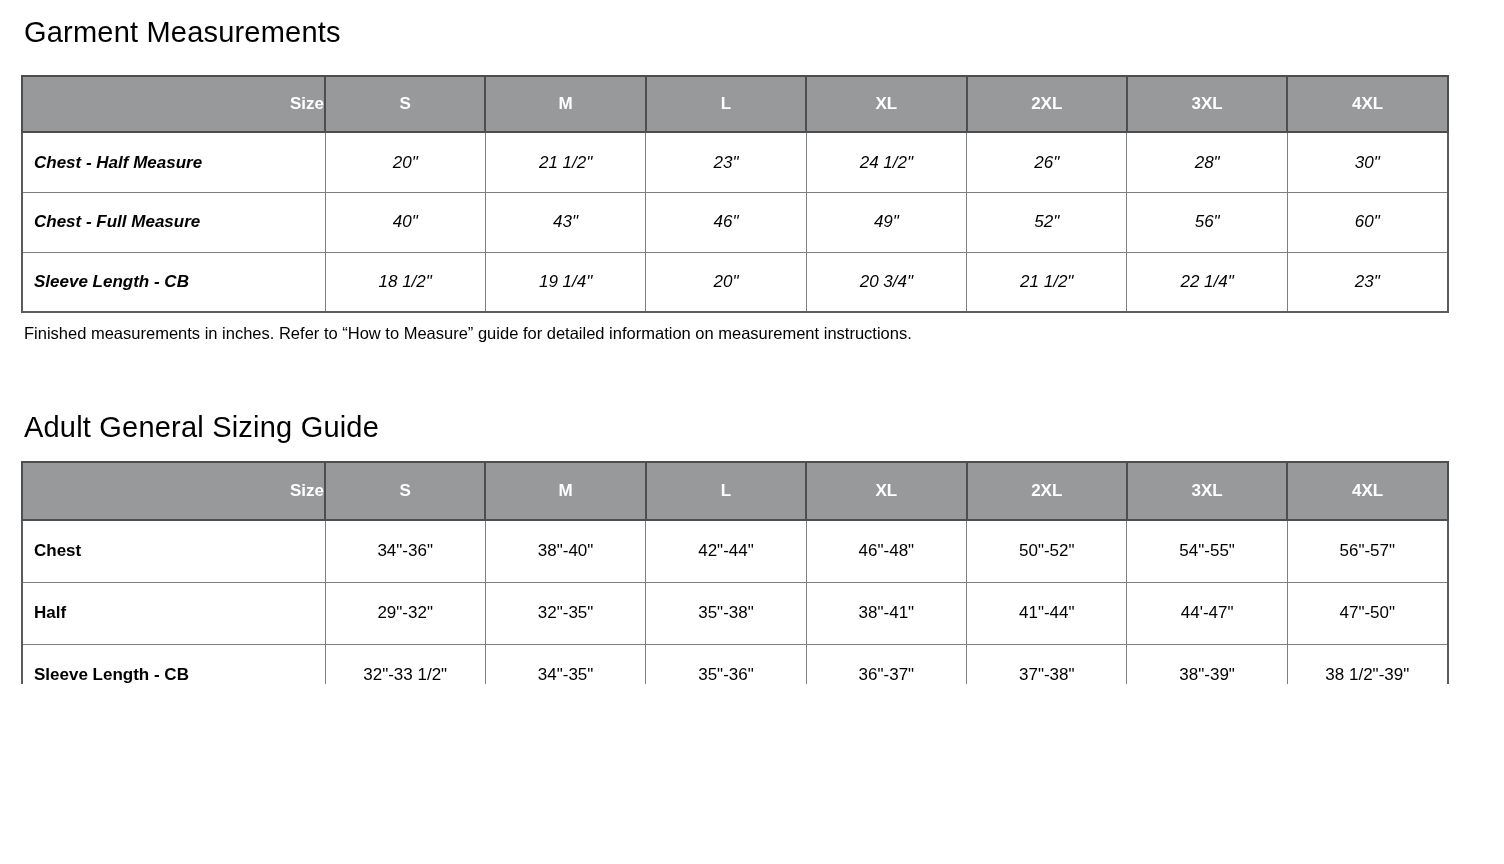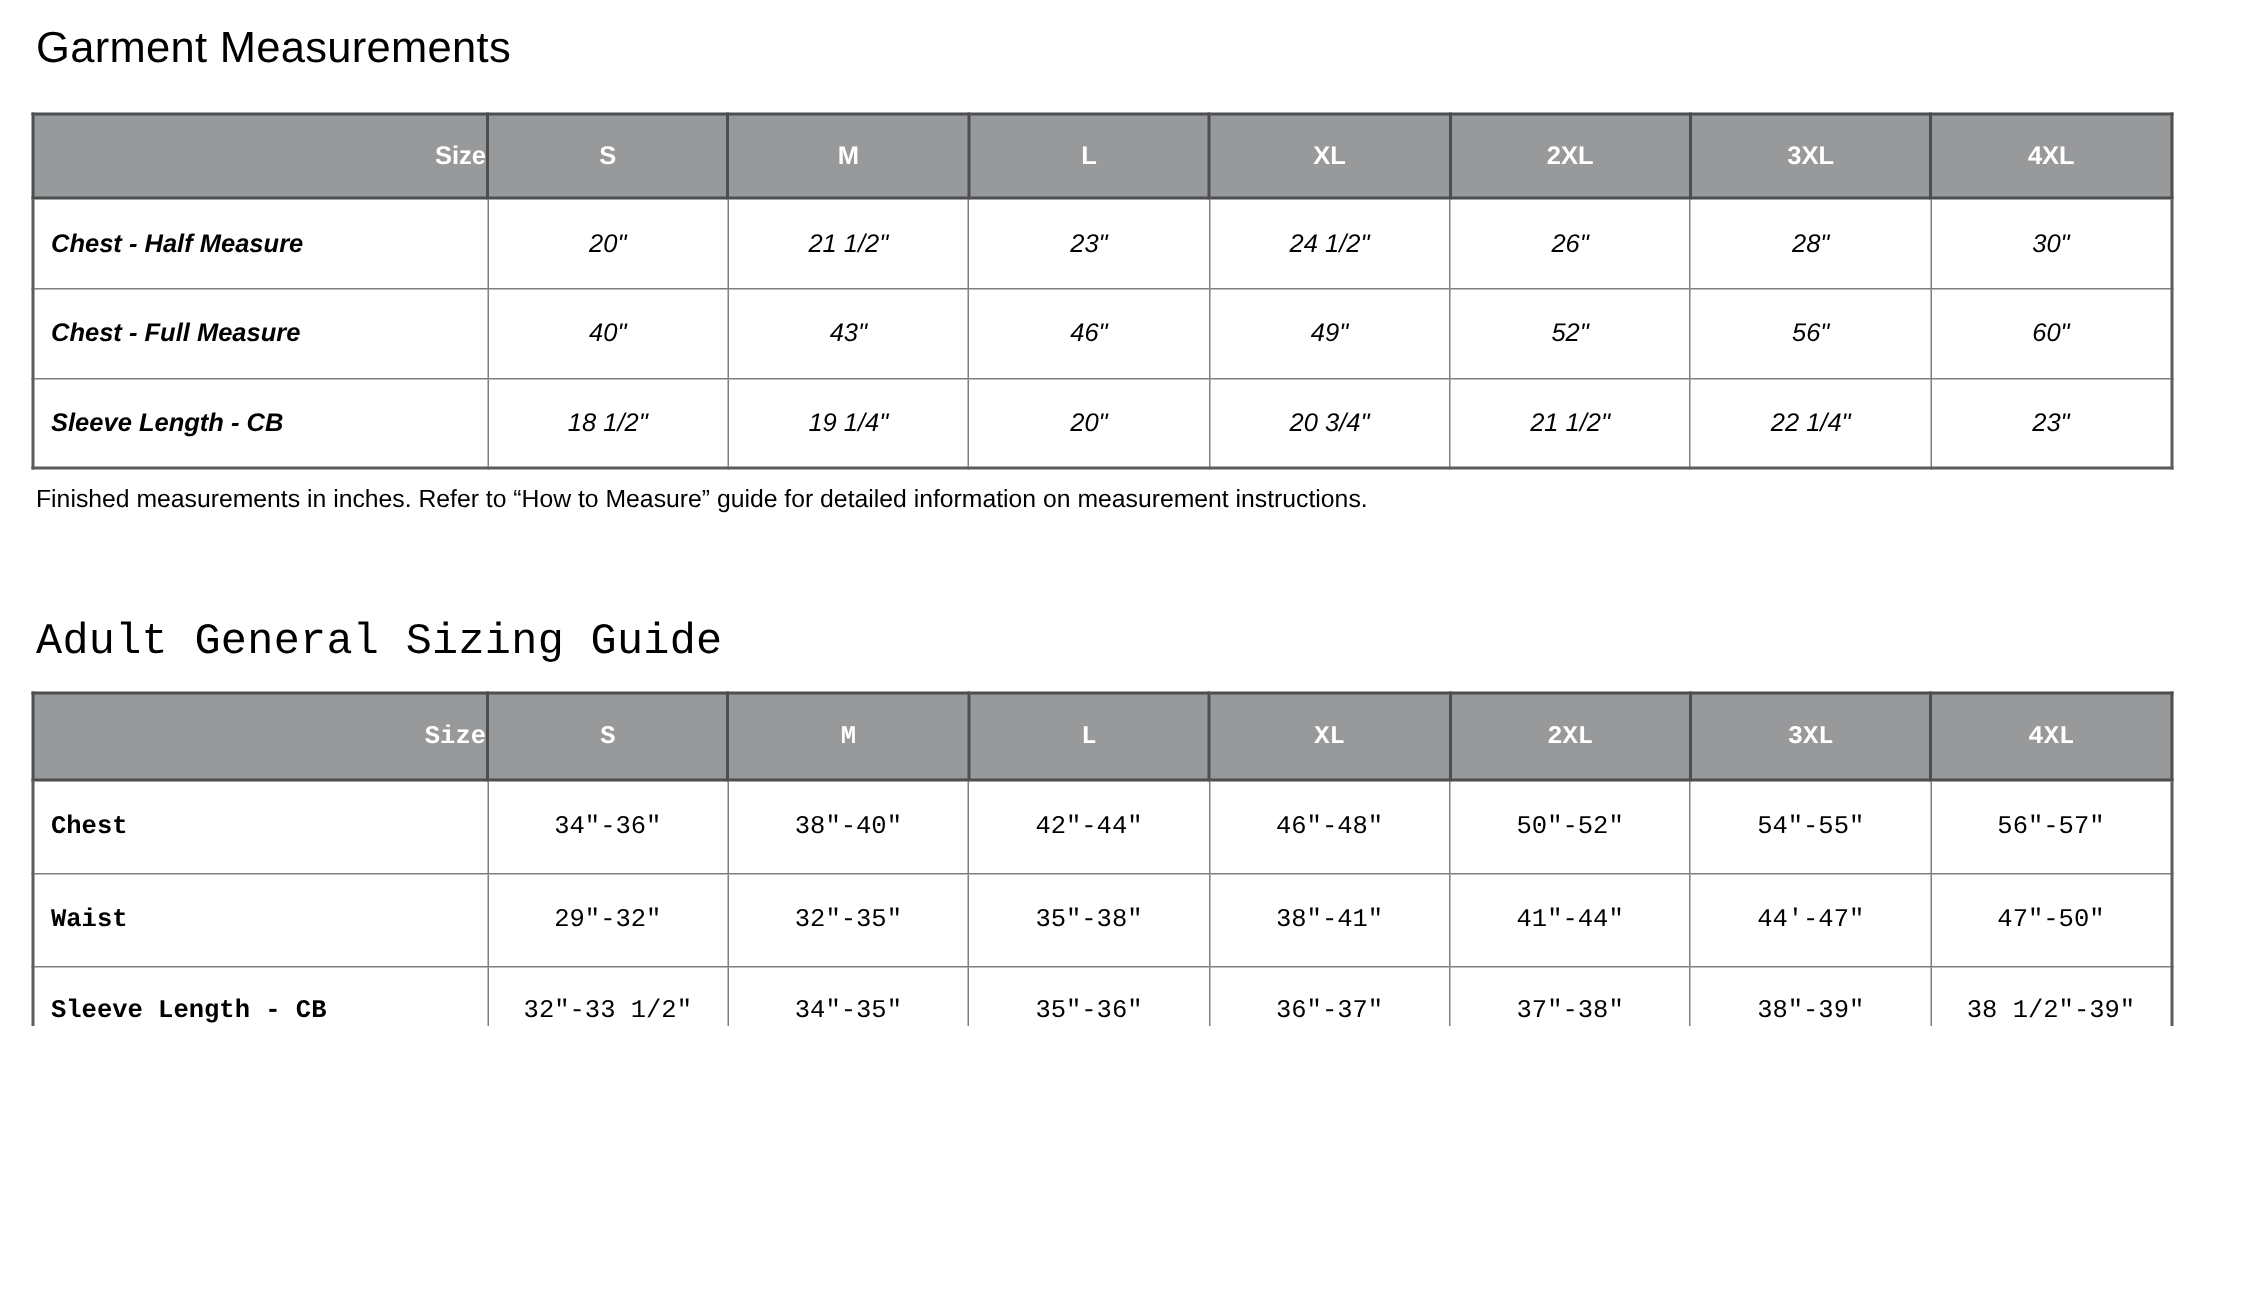--- a/index.html
+++ b/index.html
@@ -61,21 +61,21 @@
   .tbl1 tbody tr { height: 60px; font-style: italic; }
   .tbl2 { margin-top: 17px; }
   .tbl2 thead tr { height: 58px; }
   .tbl2 tbody tr { height: 62px; }
   p.footnote {
     margin: 10px 0 0 3px;
     font-size: 16.5px;
     color: #000000;
     line-height: 1.3;
   }
-  .section-adult { margin-top: 66px; font-family: Liberation Mono, monospace; }
+  .section-adult { margin-top: 66px; }
 </style>
 </head>
 <body>
 
 <div class="page">
 
   <section>
     <h1 class="section-title">Garment Measurements</h1>
     <table class="size-table tbl1">
         <colgroup>
@@ -166,21 +166,21 @@
             <td class="row-label">Chest</td>
             <td>34"-36"</td>
             <td>38"-40"</td>
             <td>42"-44"</td>
             <td>46"-48"</td>
             <td>50"-52"</td>
             <td>54"-55"</td>
             <td>56"-57"</td>
           </tr>
           <tr>
-            <td class="row-label">Waist</td>
+            <td class="row-label">Half</td>
             <td>29"-32"</td>
             <td>32"-35"</td>
             <td>35"-38"</td>
             <td>38"-41"</td>
             <td>41"-44"</td>
             <td>44'-47"</td>
             <td>47"-50"</td>
           </tr>
           <tr>
             <td class="row-label">Sleeve Length - CB</td>

